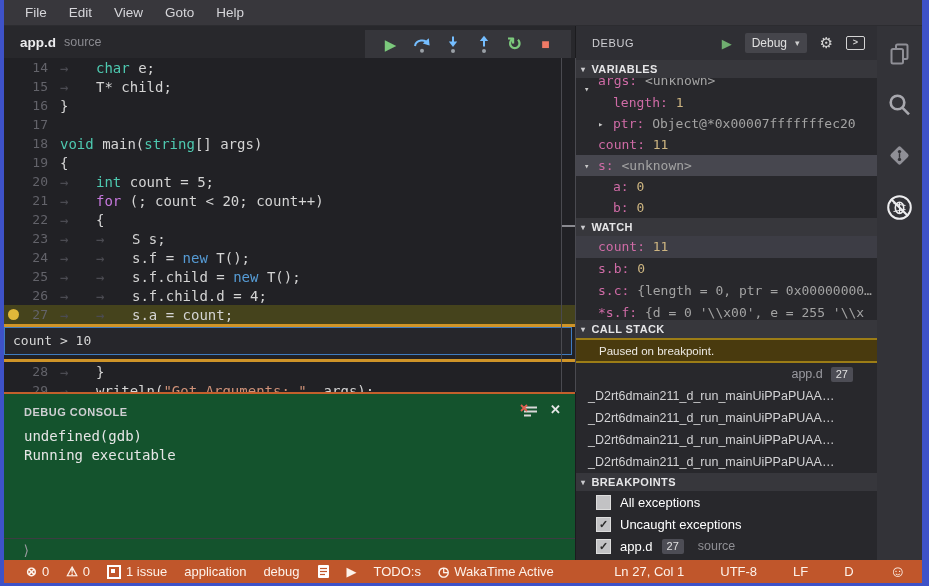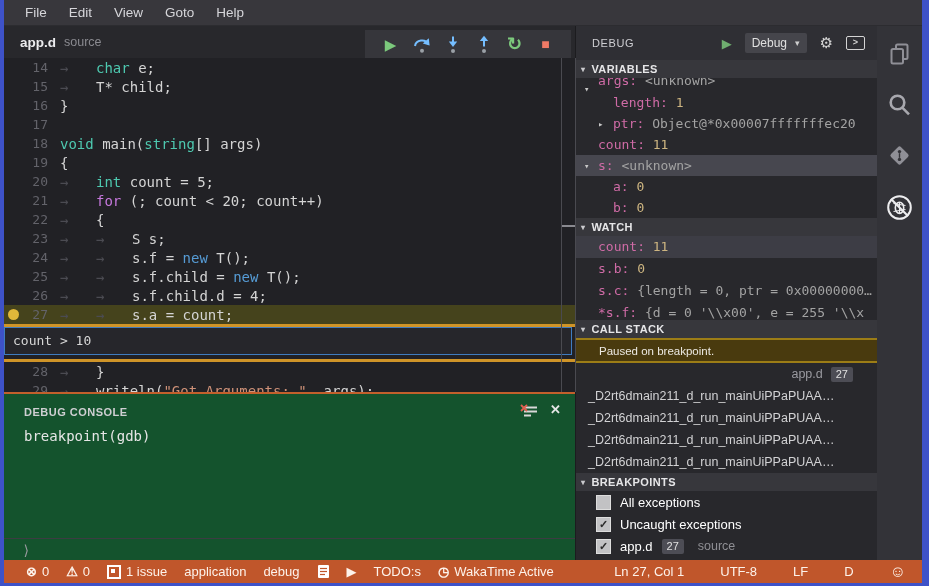--- a/index.html
+++ b/index.html
@@ -214,21 +214,22 @@
     <span class="con-clear svgwrap" id="conclear">
         <svg width="19" height="15" viewBox="0 0 19 15">
           <line x1="4" y1="3.5" x2="17" y2="3.5" stroke="#d8d8d8" stroke-width="2"></line>
           <line x1="4" y1="7.5" x2="17" y2="7.5" stroke="#d8d8d8" stroke-width="2"></line>
           <line x1="4" y1="11.5" x2="11" y2="11.5" stroke="#d8d8d8" stroke-width="2"></line>
           <path d="M1 1 L7 7 M7 1 L1 7" stroke="#e06050" stroke-width="1.8"></path>
         </svg>
       </span>
     <span class="con-close">✕</span>
     <div class="con-lines" id="conlines">
-        <div>breakpoint(gdb)</div>
+        <div>undefined(gdb)</div>
+        <div>Running executable</div>
       </div>
     <div class="con-repl">
       <span class="con-prompt">⟩</span>
     </div>
   </div>
 
   <div class="sidebar abs">
     <div class="sb-head">
       <span class="sb-title">DEBUG</span>
       <span class="sb-hgroup">

